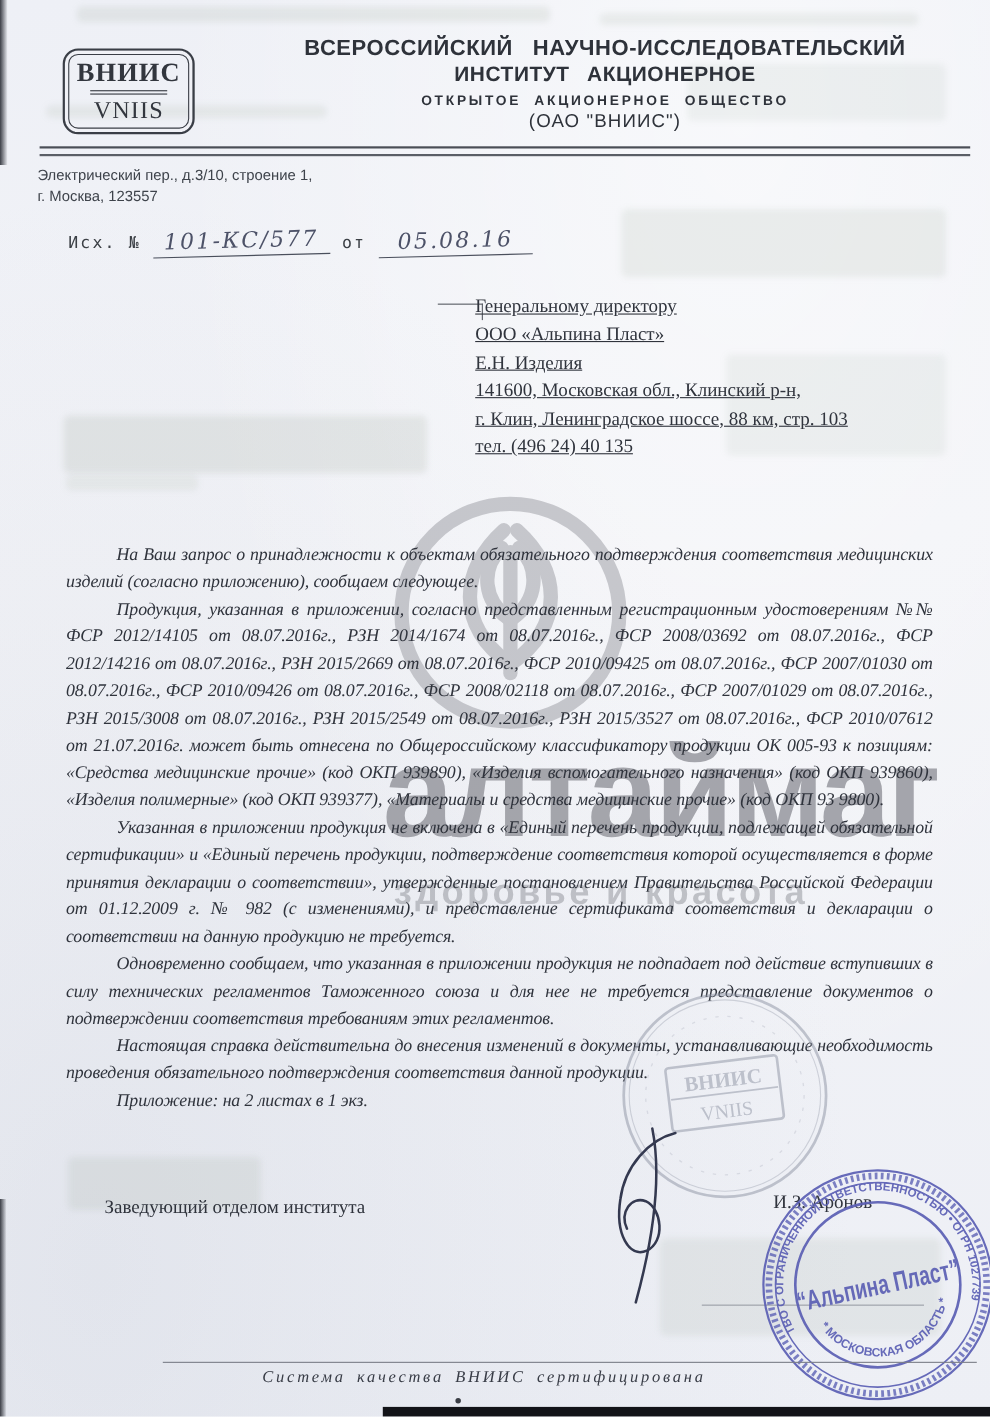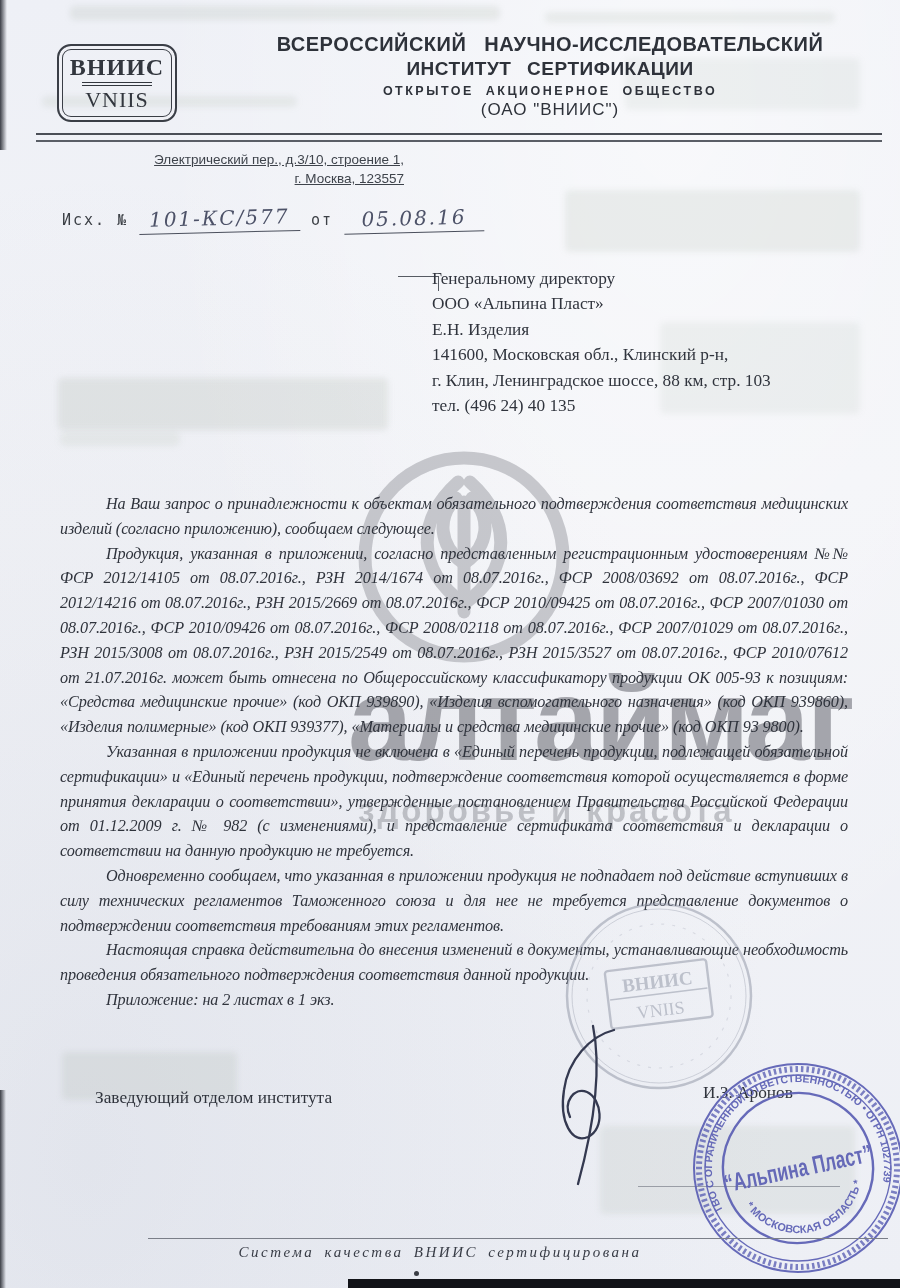--- a/index.html
+++ b/index.html
@@ -20,37 +20,37 @@
   .logo-ru{font:bold 24px "Liberation Serif",serif;letter-spacing:1px;color:#32363e;line-height:1;}
   .logo-sep{width:70px;border-top:1px solid #32363e;border-bottom:1px solid #32363e;height:2px;margin:3px 0;}
   .logo-en{font:normal 22px "Liberation Serif",serif;letter-spacing:1px;color:#32363e;line-height:1;}
   .head-text{position:absolute;left:250px;top:33px;width:600px;text-align:center;color:#2e323a;}
   .head-l1{font:bold 20px "Liberation Sans",sans-serif;word-spacing:12px;letter-spacing:.5px;}
   .head-l2{font:bold 19px "Liberation Sans",sans-serif;word-spacing:10px;letter-spacing:.5px;margin-top:2px;}
   .head-l3{font:bold 12.5px "Liberation Sans",sans-serif;letter-spacing:2.5px;word-spacing:6px;margin-top:4px;}
   .head-l4{font:normal 17px "Liberation Sans",sans-serif;letter-spacing:1px;margin-top:2px;}
   .rule{position:absolute;left:36px;right:18px;top:133px;height:5px;
     border-top:2px solid #4a4e56;border-bottom:2px solid #5a5e66;}
-  .contact-left{position:absolute;left:34px;top:150px;width:370px;text-align:right;
-    font:13.5px "Liberation Sans",sans-serif;color:#3e434b;line-height:19px;text-decoration:underline;}
+  .contact-left{position:absolute;left:34px;top:150px;width:370px;text-align:left;
+    font:13.5px "Liberation Sans",sans-serif;color:#3e434b;line-height:19px;}
   .contact-right{position:absolute;left:482px;top:150px;width:400px;
     font:13.5px "Liberation Sans",sans-serif;color:#3e434b;line-height:19px;}
   .gap-lg{display:inline-block;width:28px;}
   .gap-sm{display:inline-block;width:14px;}
   
   .isx{position:absolute;left:62px;top:206px;font:15px "DejaVu Sans Mono",monospace;
     letter-spacing:2px;color:#3c4046;}
   .hand{font:italic 20px "DejaVu Serif",serif;color:#4d5268;}
   .hand-slot{display:inline-block;border-bottom:1.5px solid #4a4f5c;padding:0 10px 2px;transform:rotate(-1.5deg);}
   .hand-slot.date{min-width:120px;text-align:center;}
   
   .corner-mark{position:absolute;left:398px;top:276px;width:40px;height:14px;
     border-top:1.5px solid #565a62;border-right:1.5px solid #565a62;}
   .recipient{position:absolute;left:432px;top:266px;width:430px;
-    font:17.3px "Liberation Serif",serif;line-height:25.4px;color:#30343d;}
+    font:17.3px "Liberation Serif",serif;line-height:25.4px;color:#30343d;text-decoration:underline;}
   .ref{position:absolute;left:62px;top:438px;font:17.3px "Liberation Serif",serif;line-height:24px;color:#30343d;}
   
   .body-text{position:absolute;left:60px;top:492px;width:788px;
     font:16.2px "Liberation Serif",serif;line-height:24.8px;color:#2f333c;
     text-align:justify;letter-spacing:-.1px;}
   .body-text p{margin:0;text-indent:46px;font-style:italic;}
   .attach{text-align:left;}
   
   .sign-pos{position:absolute;left:95px;top:1088px;font:17.3px "Liberation Serif",serif;color:#2f333c;}
   .sign-name{position:absolute;left:703px;top:1083px;font:17.3px "Liberation Serif",serif;color:#30343d;}
@@ -118,21 +118,21 @@
   <div class="wm-brand">алтаймаг</div>
   <div class="wm-tagline">здоровье и красота</div>
 
   <div class="logo-box">
     <div class="logo-ru">ВНИИС</div>
     <div class="logo-sep"></div>
     <div class="logo-en">VNIIS</div>
   </div>
   <div class="head-text">
     <div class="head-l1">ВСЕРОССИЙСКИЙ НАУЧНО-ИССЛЕДОВАТЕЛЬСКИЙ</div>
-    <div class="head-l2">ИНСТИТУТ СЕРТИФИКАЦИИ</div>
+    <div class="head-l2">ИНСТИТУТ АКЦИОНЕРНОЕ</div>
     <div class="head-l3">ОТКРЫТОЕ АКЦИОНЕРНОЕ ОБЩЕСТВО</div>
     <div class="head-l4">(ОАО "ВНИИС")</div>
   </div>
   <div class="rule"></div>
 
   <div class="contact-left">
     <div>Электрический пер., д.3/10, строение 1,</div>
     <div>г. Москва, 123557</div>
   </div>
 

